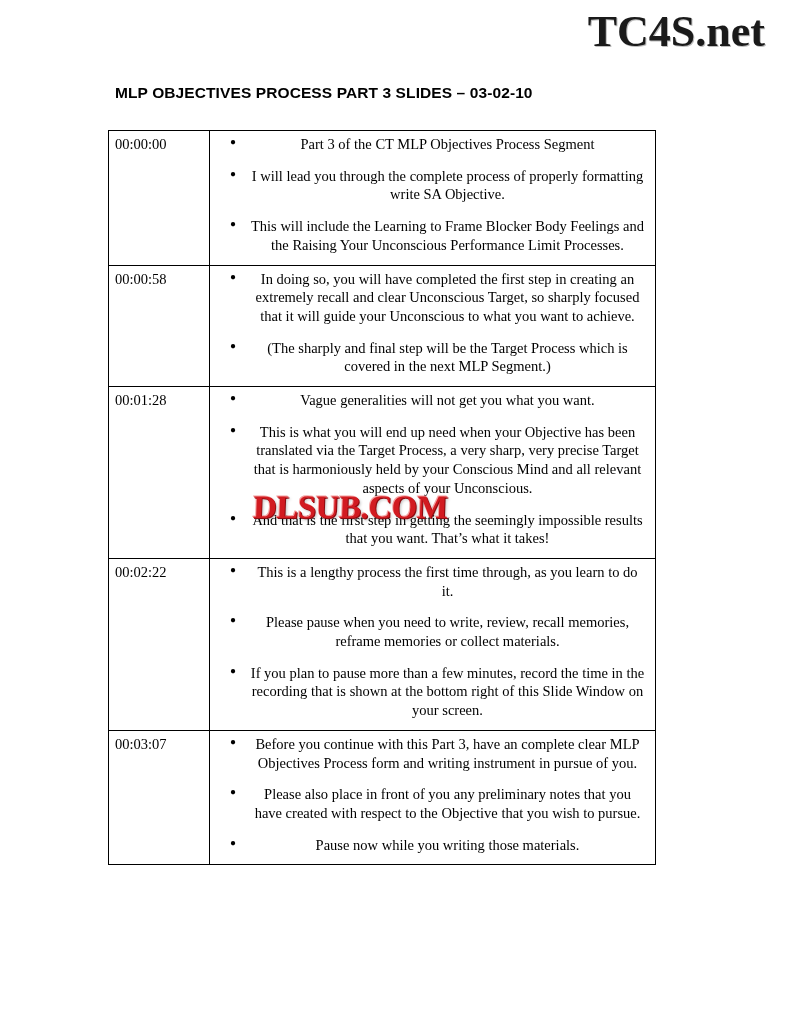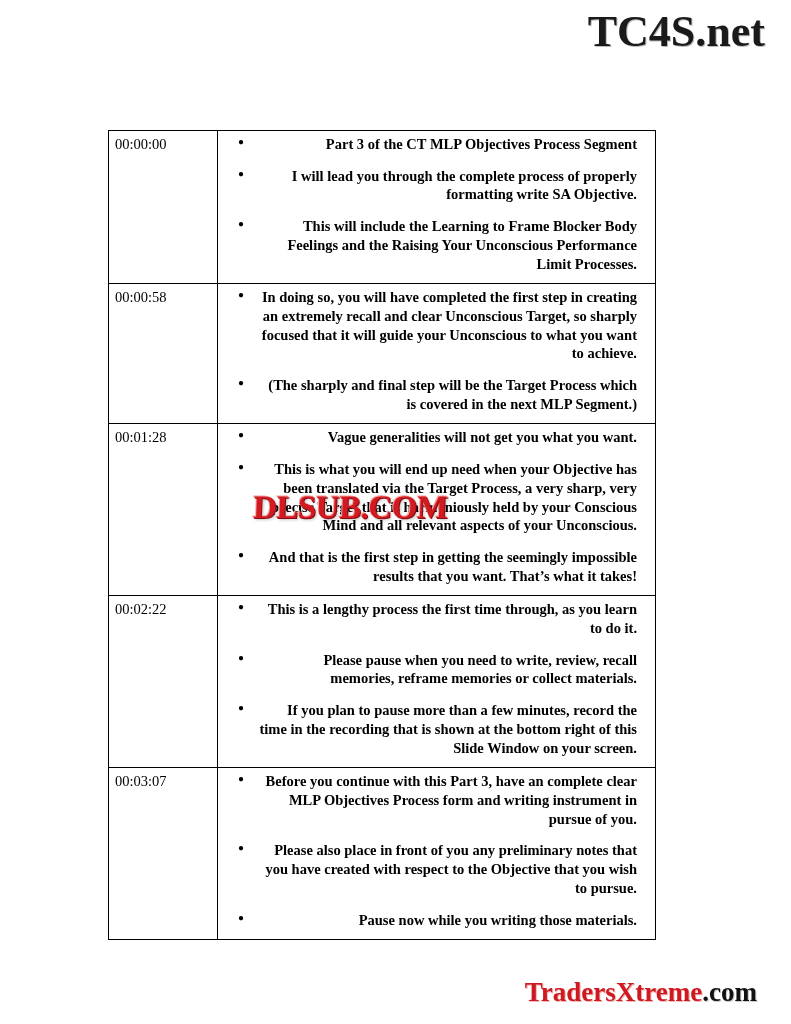--- a/index.html
+++ b/index.html
@@ -64,21 +64,21 @@
     position: absolute;
     top: 130px;
     left: 108px;
     width: 548px;
     border-collapse: collapse;
     table-layout: fixed;
   }
   table.slides td {
     border: 1px solid #000;
     vertical-align: top;
-    padding: 4px 18px 8px 6px;
+    padding: 4px 10px 8px 6px;
   }
   td.time {
     width: 84px;
     font-size: 14.5px;
     line-height: 1.25;
     padding-left: 7px;
     padding-top: 6px;
     white-space: nowrap;
   }
   td.content {
@@ -90,22 +90,21 @@
   }
   ul.bullets {
     margin: 0;
     padding: 0 0 0 34px;
     list-style: none;
   }
   ul.bullets li {
     position: relative;
     margin: 0 0 13px 0;
     padding: 0;
-    text-align: right;
-    font-weight: bold;
+    text-align: center;
   }
   ul.bullets li:last-child {
     margin-bottom: 2px;
   }
   ul.bullets li:before {
     content: "\25CF";
     position: absolute;
     left: -20px;
     top: -1px;
     font-size: 10px;
@@ -130,20 +129,21 @@
     pointer-events: none;
   }
 </style>
 </head>
 <body>
 
 <div class="page">
 
   <div class="top-watermark">TC4S.net</div>
 
+  <div class="doc-title">MLP OBJECTIVES PROCESS PART 3 SLIDES – 03-02-10</div>
 
   <table class="slides">
     <tbody>
       <tr>
         <td class="time">00:00:00</td>
         <td class="content">
           <ul class="bullets">
             <li>Part 3 of the CT MLP Objectives Process Segment</li>
             <li>I will lead you through the complete process of properly formatting write SA Objective.</li>
             <li>This will include the Learning to Frame Blocker Body Feelings and the Raising Your Unconscious Performance Limit Processes.</li>
@@ -187,17 +187,14 @@
             <li>Please also place in front of you any preliminary notes that you have created with respect to the Objective that you wish to pursue.</li>
             <li>Pause now while you writing those materials.</li>
           </ul>
         </td>
       </tr>
     </tbody>
   </table>
 
   <div class="stamp">DLSUB.COM</div>
 
-  <div class="bottom-watermark">
-    <span class="red">TradersXtreme</span><span class="dark">.com</span>
-  </div>
 
 </div>
 
 </body></html>

